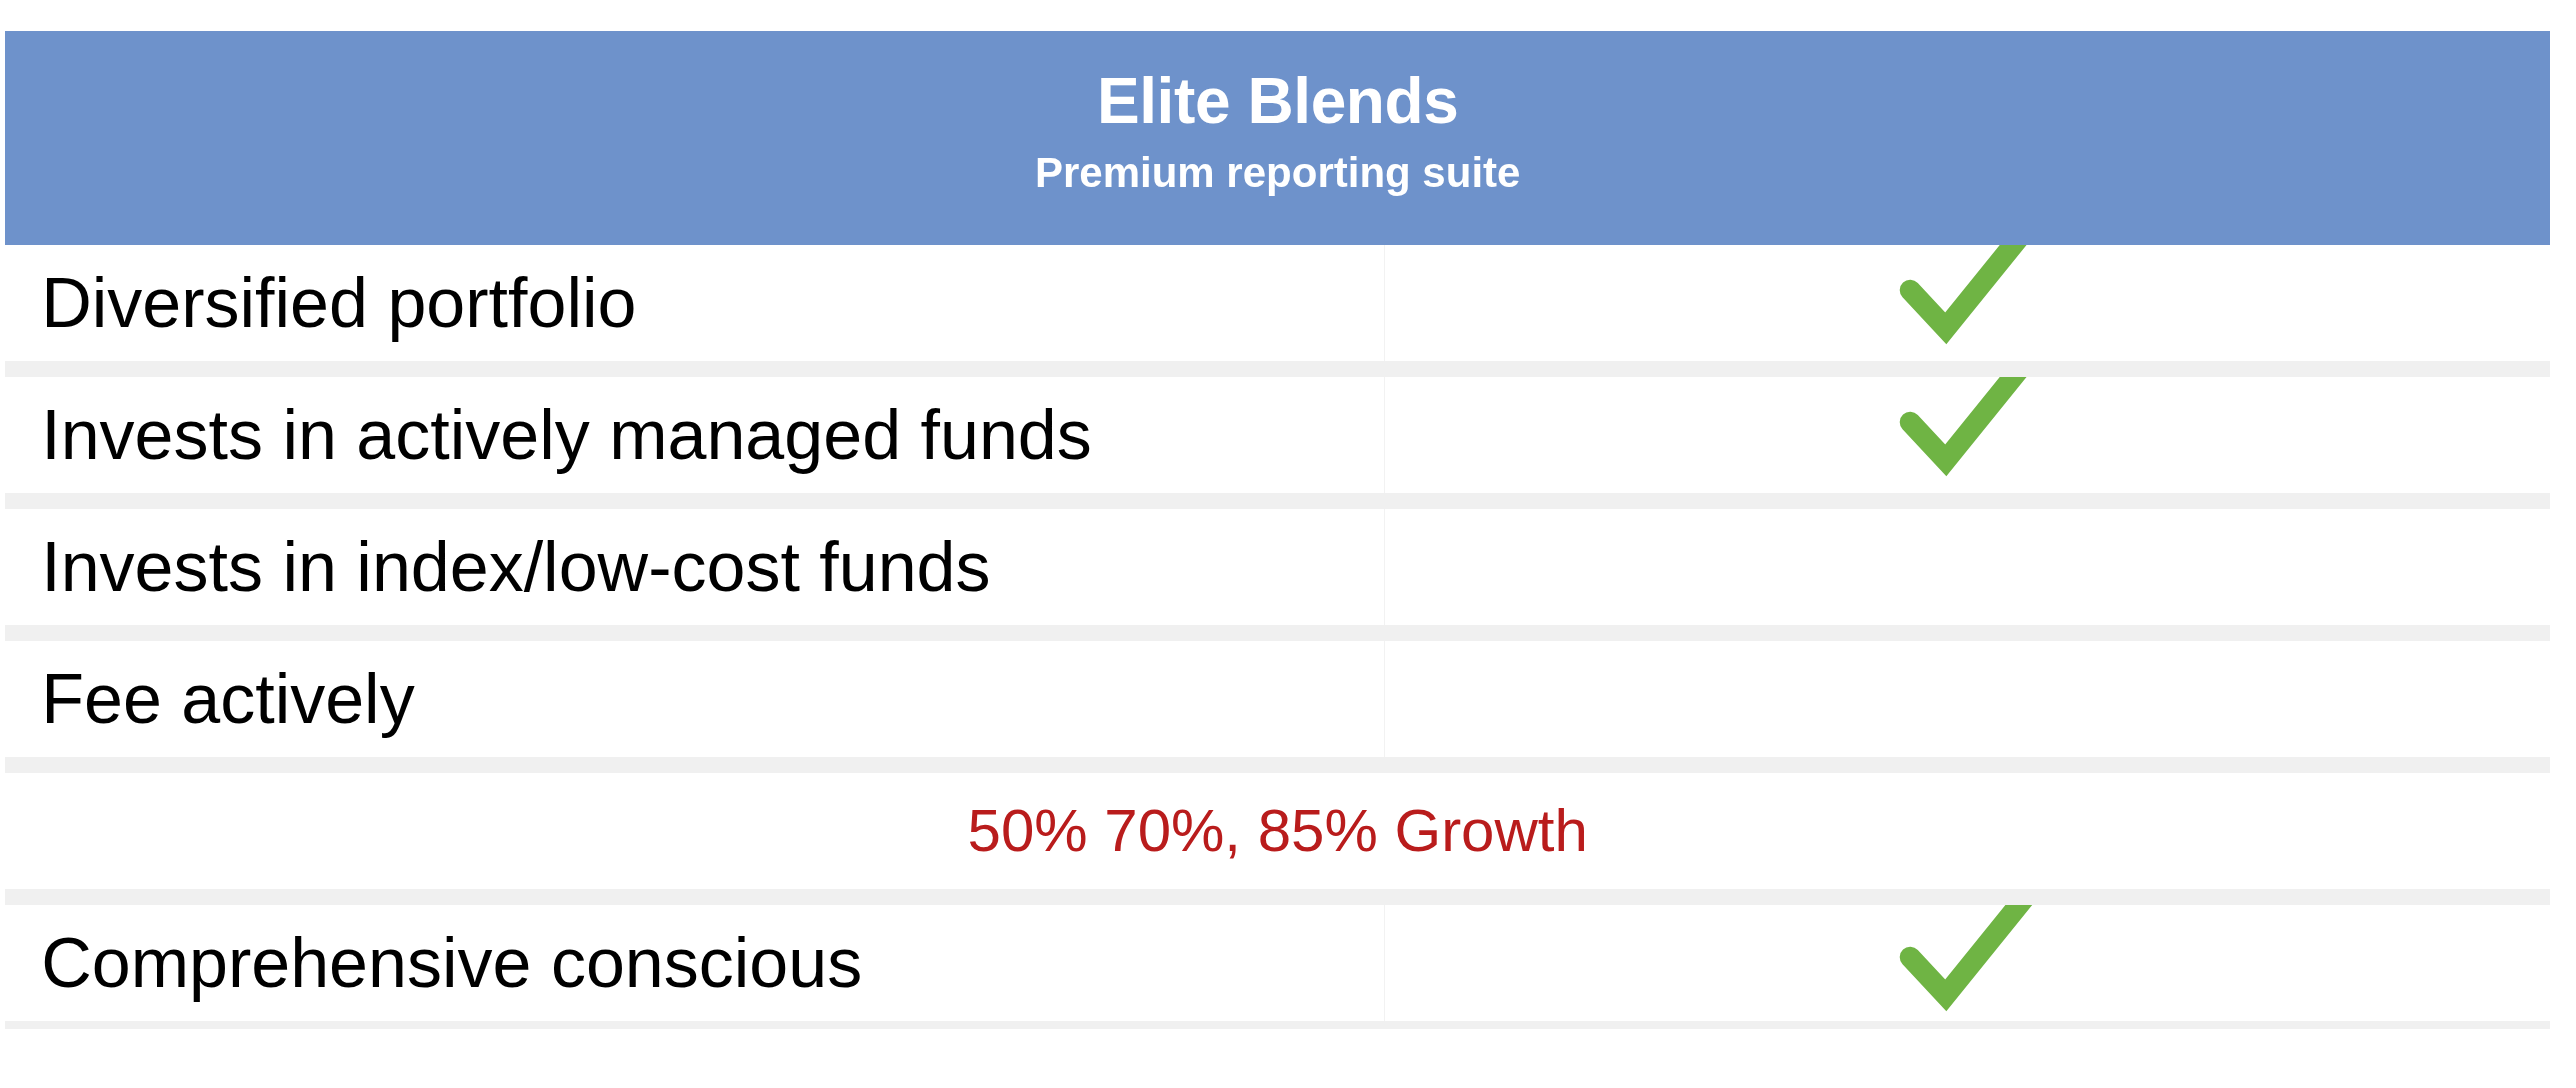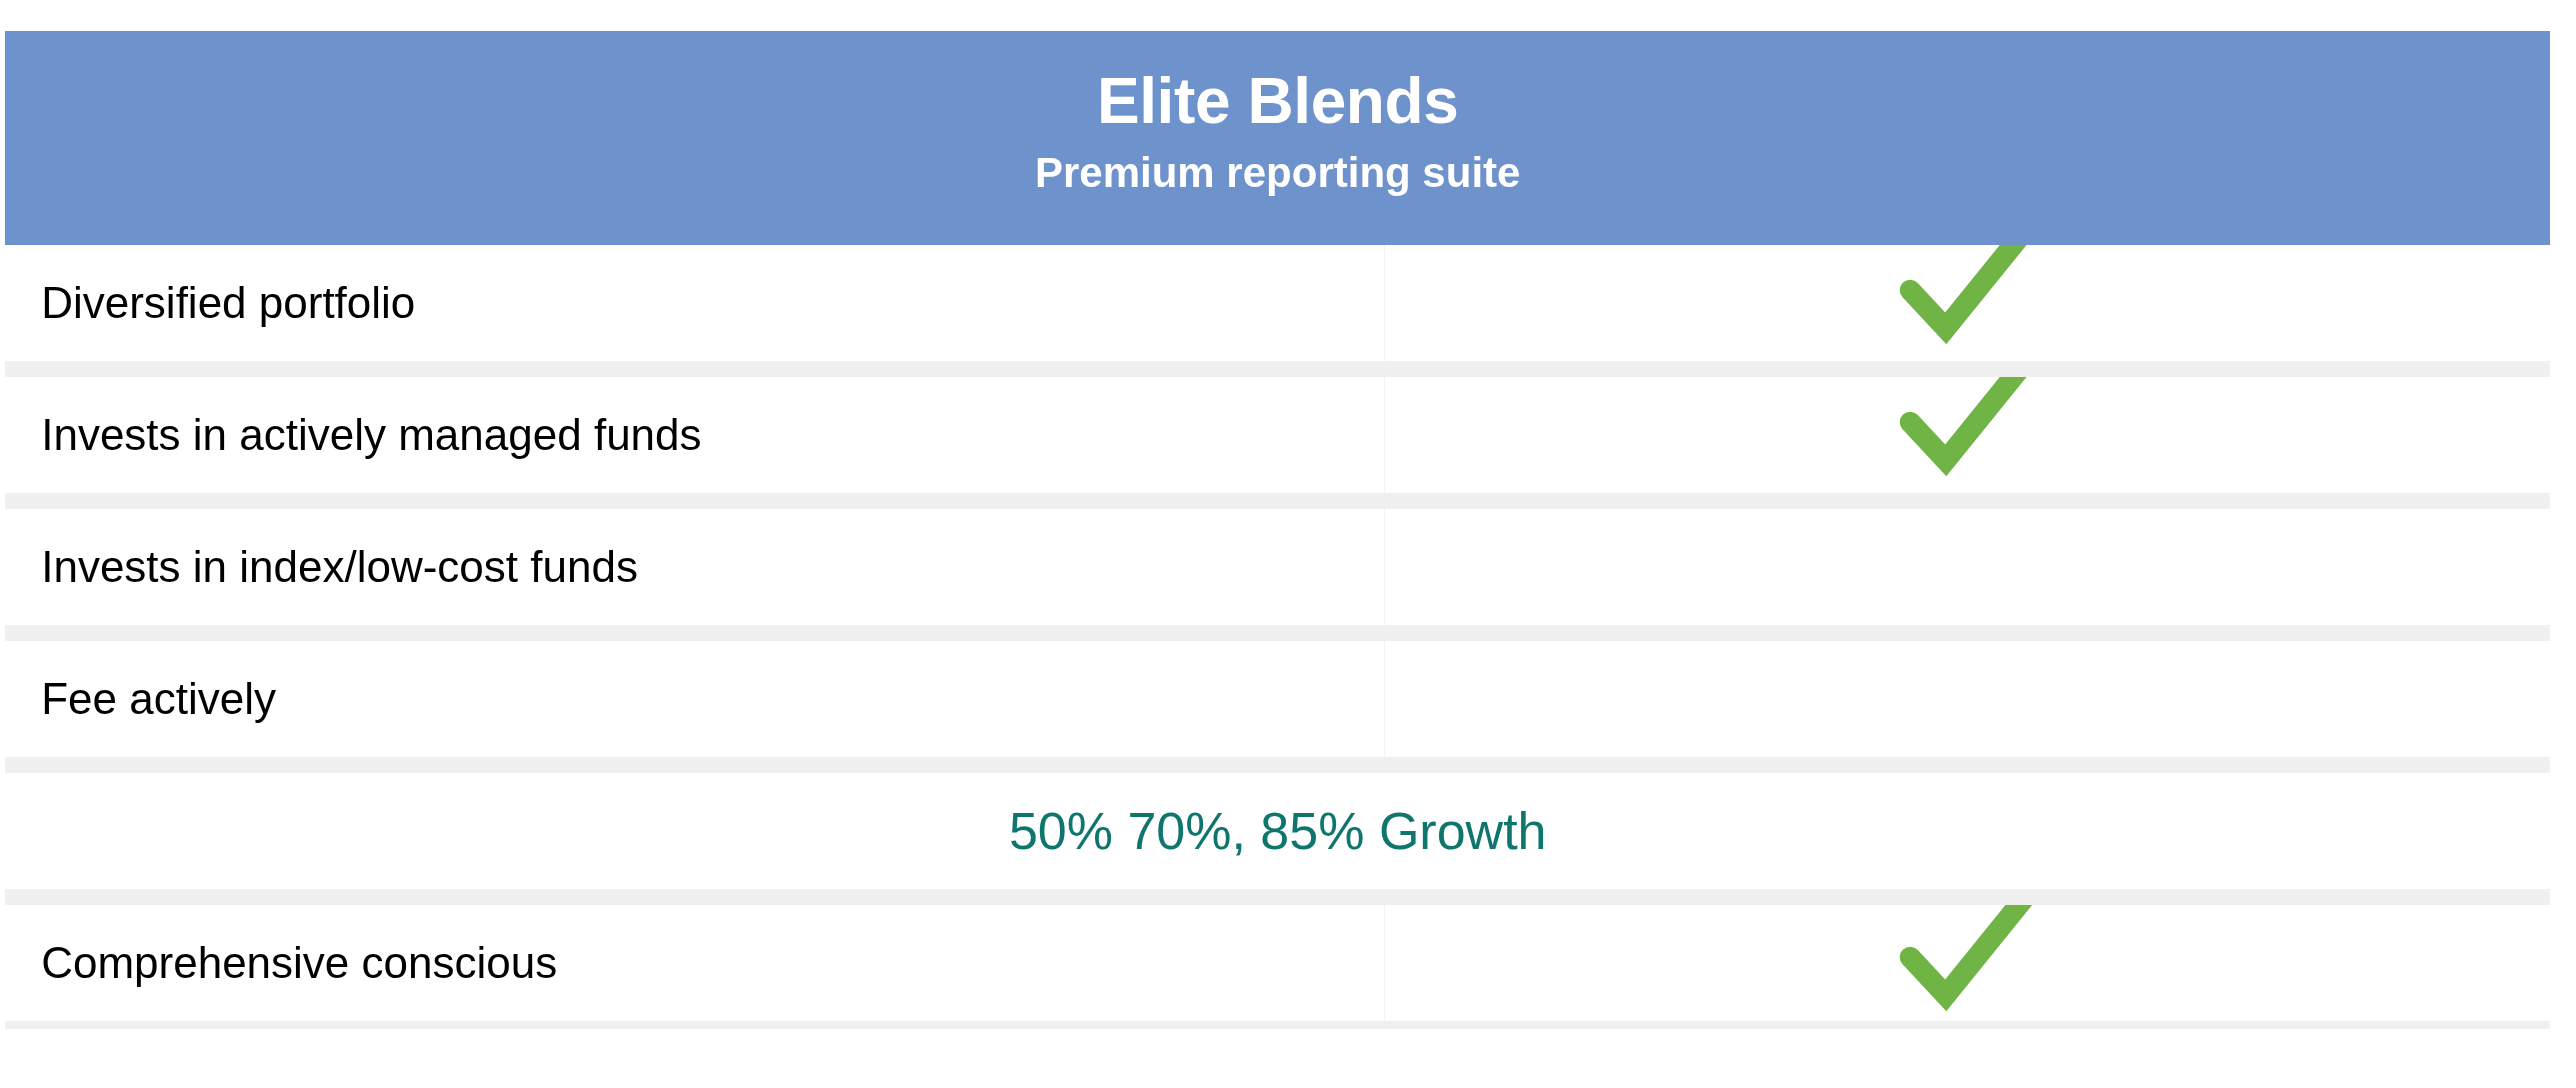--- a/index.html
+++ b/index.html
@@ -77,31 +77,31 @@
     height: 116px;
     box-sizing: border-box;
     display: flex;
     align-items: center;
     overflow: hidden;
   }
   .cell-label {
     width: 1380px;
     padding-left: 36px;
     border-right: 1.7px solid #f2f2f2;
-    font-size: 44px;
+    font-size: 70px;
     color: #000000;
     line-height: 1.0;
     white-space: nowrap;
   }
   .cell-value {
     flex: 1;
     justify-content: center;
     position: relative;
-    font-size: 52px;
-    color: #0f766e;
+    font-size: 60px;
+    color: #b91c1c;
     line-height: 1.0;
     white-space: nowrap;
   }
   .row:last-child .cell {
     height: 116px;
   }
   .table-body::after {
     content: "";
     display: block;
     height: 4.4px;

